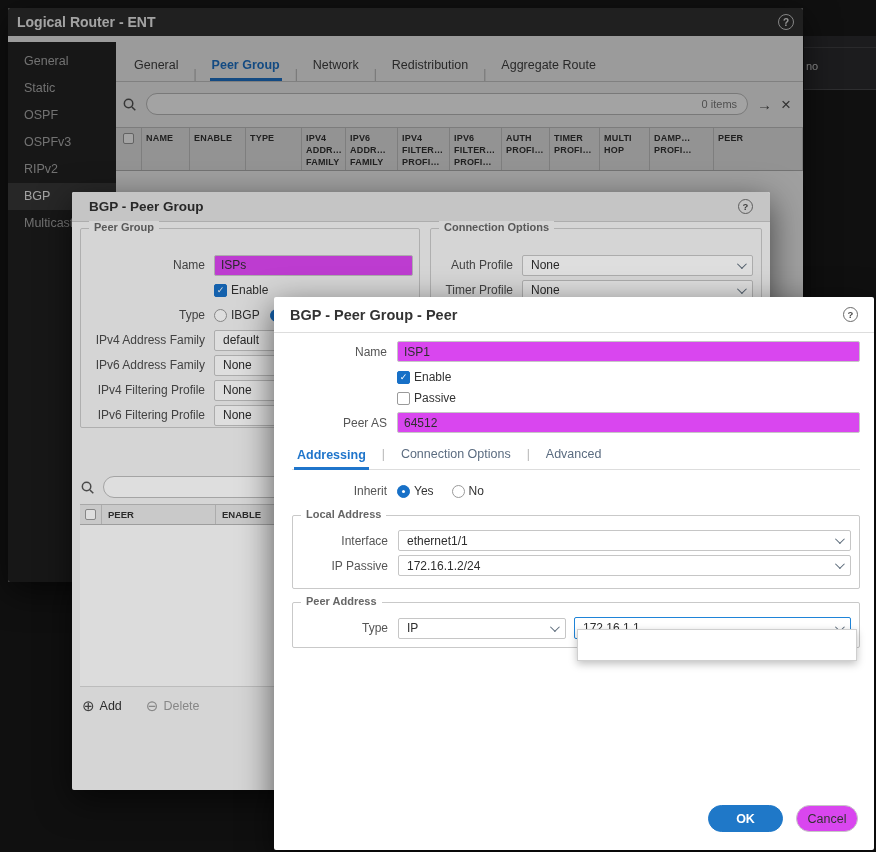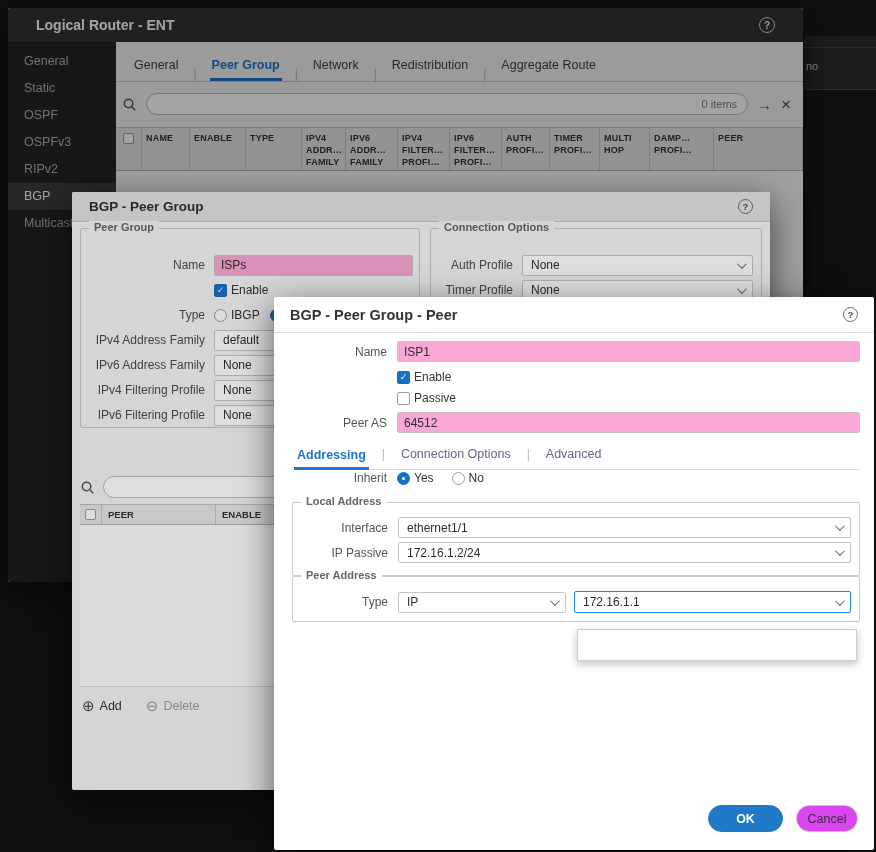--- a/index.html
+++ b/index.html
@@ -24,34 +24,34 @@
   .icon-arrow::before { content:"→"; }
   .icon-close::before { content:"×"; font-size:17px; }
   .cb { width:13px; height:13px; border:1px solid #9a9a9a; border-radius:2px; background:#fff; display:inline-flex; align-items:center; justify-content:center; flex:0 0 auto; cursor:pointer; }
   .cb.sm { width:11px; height:11px; }
   .cb.on { background:#1770c7; border-color:#1770c7; }
   .cb.on::after { content:"✓"; color:#fff; font-size:9px; line-height:1; }
   .rd { width:13px; height:13px; border:1px solid #9a9a9a; border-radius:50%; background:#fff; display:inline-block; position:relative; flex:0 0 auto; cursor:pointer; }
   .rd.on { background:#1770c7; border-color:#1770c7; }
   .rd.on::after { content:""; position:absolute; left:4px; top:4px; width:3px; height:3px; background:#fff; border-radius:50%; }
   .rlab { font-size:12px; color:#333; margin-left:4px; }
-  .inp { height:21px; border:1px solid #c6c6c6; border-radius:2px; background:#f9a8d4; font-size:12px; color:#2e2e2e; padding:0 6px; font-family:inherit; outline:none; }
+  .inp { height:21px; border:1px solid #c6c6c6; border-radius:2px; background:#d946ef; font-size:12px; color:#2e2e2e; padding:0 6px; font-family:inherit; outline:none; }
   .sel { height:21px; border:1px solid #c6c6c6; border-radius:2px; background:#fff; display:flex; align-items:center; padding:0 8px; font-size:12px; color:#2e2e2e; cursor:pointer; }
   .sel .vtx { flex:1; white-space:nowrap; overflow:hidden; }
   .chev { width:7px; height:7px; border-right:1.5px solid #5c6b7a; border-bottom:1.5px solid #5c6b7a; transform:rotate(45deg) translateY(-2px); flex:0 0 auto; margin-left:6px; }
   .fs { border:1px solid #c9c9c9; border-radius:2px; position:relative; }
   .fs .lg { position:absolute; top:-8px; left:8px; padding:0 5px; font-size:11px; font-weight:bold; color:#666; }
   .frow { display:flex; align-items:center; }
   .frow .lb { font-size:12px; color:#4c4c4c; text-align:right; flex:0 0 auto; }
   .vsep { color:#b5b5b5; margin:0 13px; font-size:12px; }
   .vsep::before { content:"|"; }
 
   
   #dlg1 { left:8px; top:8px; width:795px; height:574px; background:#f2f2f2; z-index:1; }
-  #dlg1 .hdr { height:34px; background:#333; display:flex; align-items:center; padding:0 28px; }
+  #dlg1 .hdr { height:28px; background:#333; display:flex; align-items:center; padding:0 9px; }
   #dlg1 .hdr .ttl { color:#fff; font-size:14px; font-weight:bold; }
   #dlg1 .icon-help { border:1.5px solid #cfcfcf; color:#e9e9e9; }
   #dlg1 .side { position:absolute; left:0; top:34px; bottom:0; width:108px; background:#242424; padding-top:6px; }
   #dlg1 .side .it { height:27px; line-height:27px; padding-left:16px; font-size:12.5px; color:#b3b3b3; cursor:pointer; }
   #dlg1 .side .it.act { background:#3d3d3d; color:#fff; }
   #dlg1 .main { position:absolute; left:108px; top:34px; right:0; bottom:0; background:#f2f2f2; }
   #dlg1 .tabs { display:flex; align-items:flex-end; height:40px; padding:0 8px 0 16px; border-bottom:1px solid #c9c9c9; }
   #dlg1 .tabs .tb { font-size:12.5px; color:#3f3f3f; padding:9px 2px; cursor:pointer; }
   #dlg1 .tabs .tb.act { color:#1f75cb; font-weight:bold; border-bottom:3px solid #1f75cb; padding-bottom:6px; }
   #dlg1 .srch { display:flex; align-items:center; gap:9px; height:26px; margin:9px 12px 0 6px; }
@@ -97,21 +97,21 @@
   #dlg3 .lg { background:#fff; }
   #dlg3 .body { position:relative; padding:8px 14px 0 18px; }
   #dlg3 .d3row { display:flex; align-items:center; min-height:21px; }
   #dlg3 .d3row .lb { width:95px; margin-right:10px; font-size:12px; color:#555; text-align:right; flex:0 0 auto; }
   #dlg3 .d3row .ctl { flex:1; }
   #dlg3 .cbrow { min-height:16px; }
   #dlg3 .tabs3 { display:flex; align-items:center; margin-top:6px; border-bottom:1px solid #ddd; padding-left:2px; }
   #dlg3 .tabs3 .tb { font-size:12.5px; color:#5b6c80; padding:8px 3px; cursor:pointer; }
   #dlg3 .tabs3 .tb.act { color:#1f75cb; font-weight:bold; border-bottom:3px solid #1f75cb; padding-bottom:5px; margin-bottom:-1px; }
   #dlg3 .fsla { margin-top:16px; padding:14px 8px 8px 0; }
-  #dlg3 .fspa { padding:14px 8px 8px 0; }
+  #dlg3 .fspa { margin-top:13px; padding:14px 8px 8px 0; }
   #dlg3 .fsla .frow3 { display:flex; align-items:center; min-height:21px; margin-bottom:4px; }
   #dlg3 .fspa .frow3 { display:flex; align-items:center; min-height:21px; }
   #dlg3 .frow3 .lb { width:95px; margin-right:10px; font-size:12px; color:#555; text-align:right; flex:0 0 auto; }
   #dlg3 .frow3 .ctl { flex:1; }
   #dlg3 .seltype { width:168px; flex:0 0 auto; }
   #dlg3 .cmb { flex:1; margin-left:8px; height:22px; border:1.5px solid #1f84d8; border-radius:2px; background:#fff; display:flex; align-items:center; padding:0 8px;justify-content:center; }
   #dlg3 .cmb input { flex:1; border:none; outline:none; font-size:12px; color:#2e2e2e; font-family:inherit; min-width:0; }
   #dlg3 .ddpanel { position:absolute; left:303px; top:332px; width:280px; height:32px; background:#fff; border:1px solid #cfcfcf; box-shadow:0 3px 8px rgba(0,0,0,.25); }
   #dlg3 .btn { position:absolute; height:27px; border-radius:14px; font-size:12.5px; font-family:inherit; cursor:pointer; }
   #dlg3 .btn-ok { left:434px; top:508px; width:75px; background:#1f78c8; border:1px solid #1f78c8; color:#fff; font-weight:bold; }
@@ -318,21 +318,21 @@
     </div>
 
     <div class="tabs3">
       <span class="tb act">Addressing</span>
       <span class="vsep"></span>
       <span class="tb">Connection Options</span>
       <span class="vsep"></span>
       <span class="tb">Advanced</span>
     </div>
 
-    <div class="d3row cbrow" style="">
+    <div class="d3row cbrow" style="margin-top:13px;">
       <span class="lb">Inherit</span>
       <span class="rd on"></span>
       <span class="rlab">Yes</span>
       <span class="rd" style="margin-left:18px;"></span>
       <span class="rlab">No</span>
     </div>
 
     <div class="fs fsla">
       <span class="lg">Local Address</span>
       <div class="frow3">

